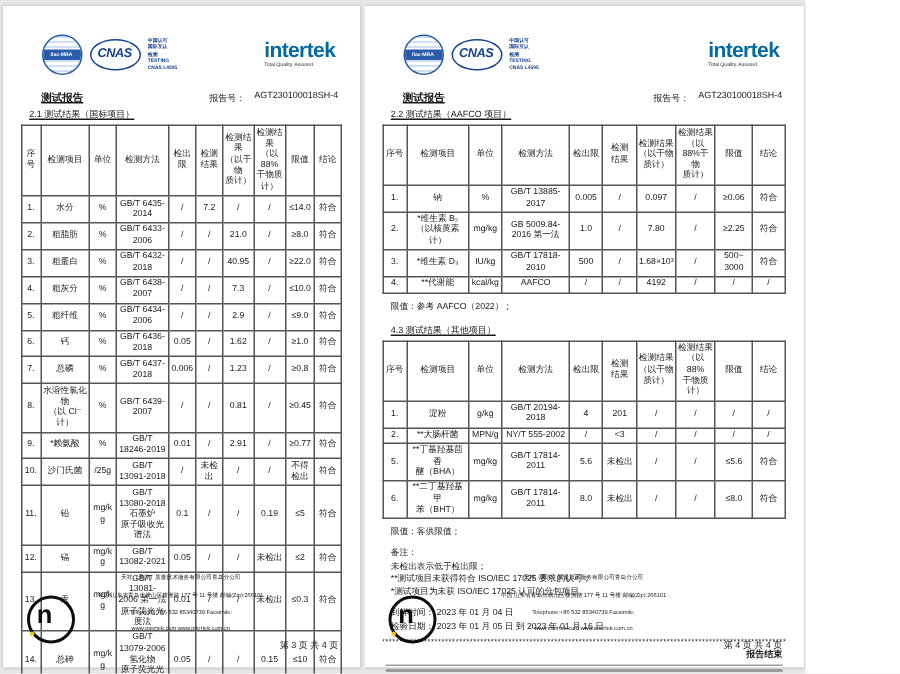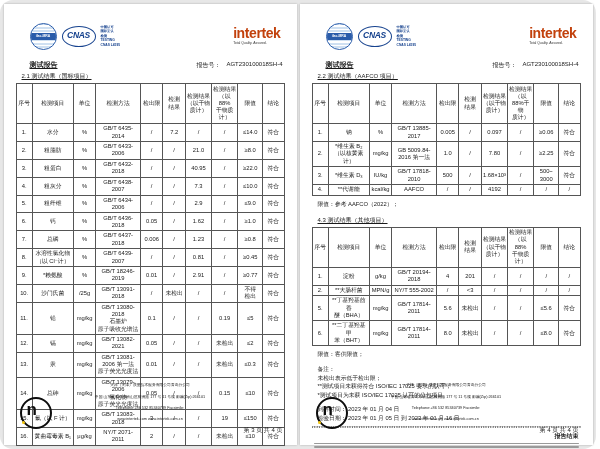--- a/index.html
+++ b/index.html
@@ -1,27 +1,27 @@
 <!DOCTYPE html>
 <html><head>
 <meta charset="utf-8">
 <style>
   html,body{margin:0;padding:0;}
   body{width:600px;height:449px;font-family:"Liberation Sans","DejaVu Sans",sans-serif;color:#1a1a1a;}
-  .stage{width:596px;height:449px;background:#e7e7e7;display:flex;justify-content:center;border-radius:13px;}
+  .stage{width:537px;height:449px;background:#e7e7e7;display:flex;justify-content:center;}
   .page{width:293px;height:441px;background:#fff;margin:4px 1.5px;position:relative;box-sizing:border-box;padding:8px 12px 0 12px;box-shadow:0 0 2px rgba(0,0,0,.25);}
   
   .logos{display:flex;align-items:center;height:40px;margin:4px 0 2px 14px;}
   .ilac{width:25px;height:25px;border-radius:50%;border:1px solid #2a5caa;background:repeating-linear-gradient(180deg,#cfe0f2 0 1.5px,#ffffff 1.5px 3.2px);position:relative;overflow:hidden;flex:none;}
   .ilac .band{position:absolute;top:9px;left:-1px;right:-1px;height:7px;background:#2a5caa;color:#fff;font-size:3.4px;line-height:7px;text-align:center;font-weight:bold;}
   .cnas{margin-left:5px;flex:none;border:1.5px solid #16428e;border-radius:50%;width:32px;height:19px;color:#16428e;font-weight:bold;font-style:italic;font-size:8.5px;line-height:17px;text-align:center;letter-spacing:-.3px;}
   .cntext{margin-left:5px;font-size:3.3px;line-height:1.35;color:#16428e;white-space:pre-line;font-weight:bold;}
   .spacer{flex:1;}
   .itk{margin-right:4px;text-align:left;}
-  .itk .word{font-size:14px;font-weight:bold;letter-spacing:-.4px;color:#c2410c;line-height:13px;}
+  .itk .word{font-size:14px;font-weight:bold;letter-spacing:-.4px;color:#0369a1;line-height:13px;}
   .itk .tag{font-size:3.4px;color:#333;margin-top:1px;}
   
   .titlerow{display:flex;align-items:baseline;margin:4px 0 1px 14px;}
   .doctitle{font-size:7px;font-weight:bold;text-decoration:underline;}
   .repno{margin-left:auto;margin-right:2px;font-size:6px;display:flex;gap:6px;}
   .section{font-size:6px;text-decoration:underline;margin:2px 0 2px 6px;}
   
   table{width:100%;border-collapse:collapse;table-layout:fixed;}
   th,td{border:0.6px solid #555;font-size:5.8px;line-height:1.25;text-align:center;vertical-align:middle;padding:1.2px 1px;white-space:pre-line;word-wrap:break-word;font-weight:normal;}
   th{padding:1.5px 1px;}

